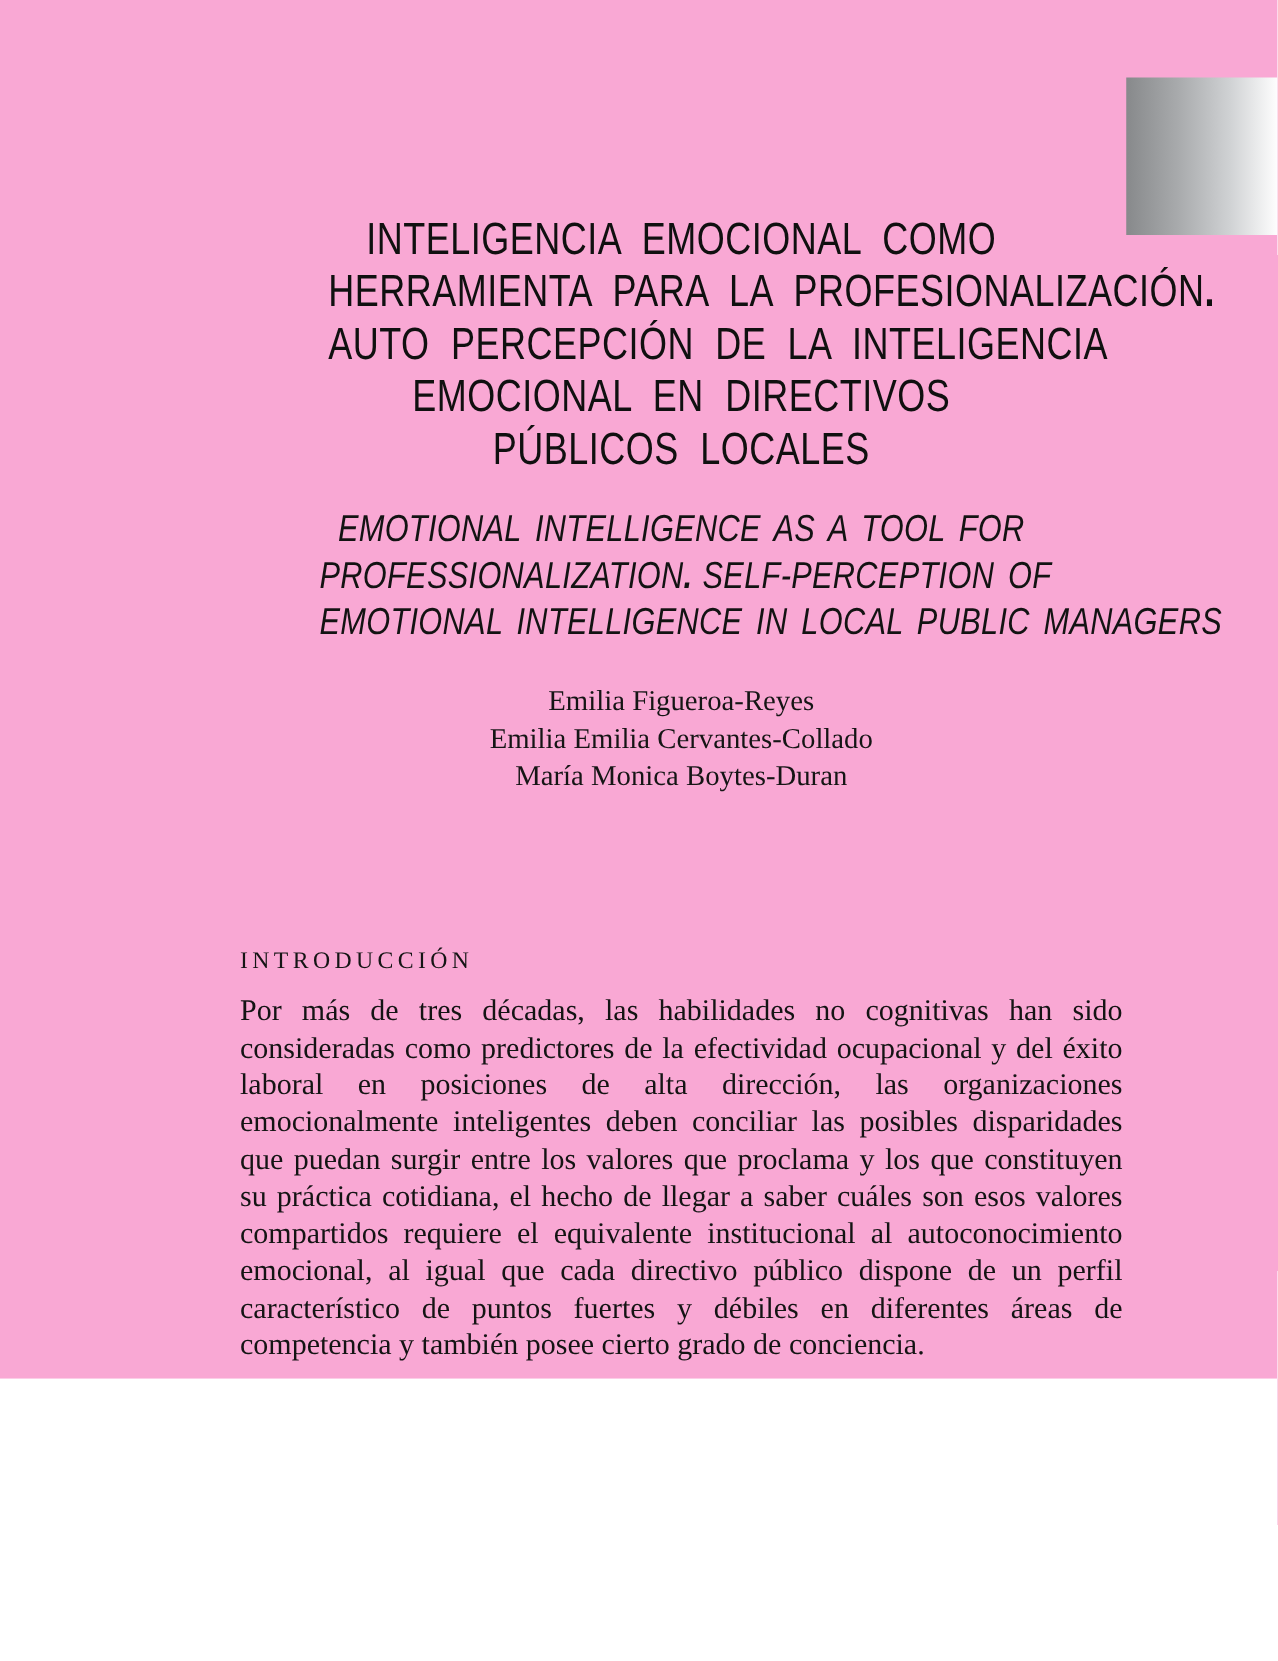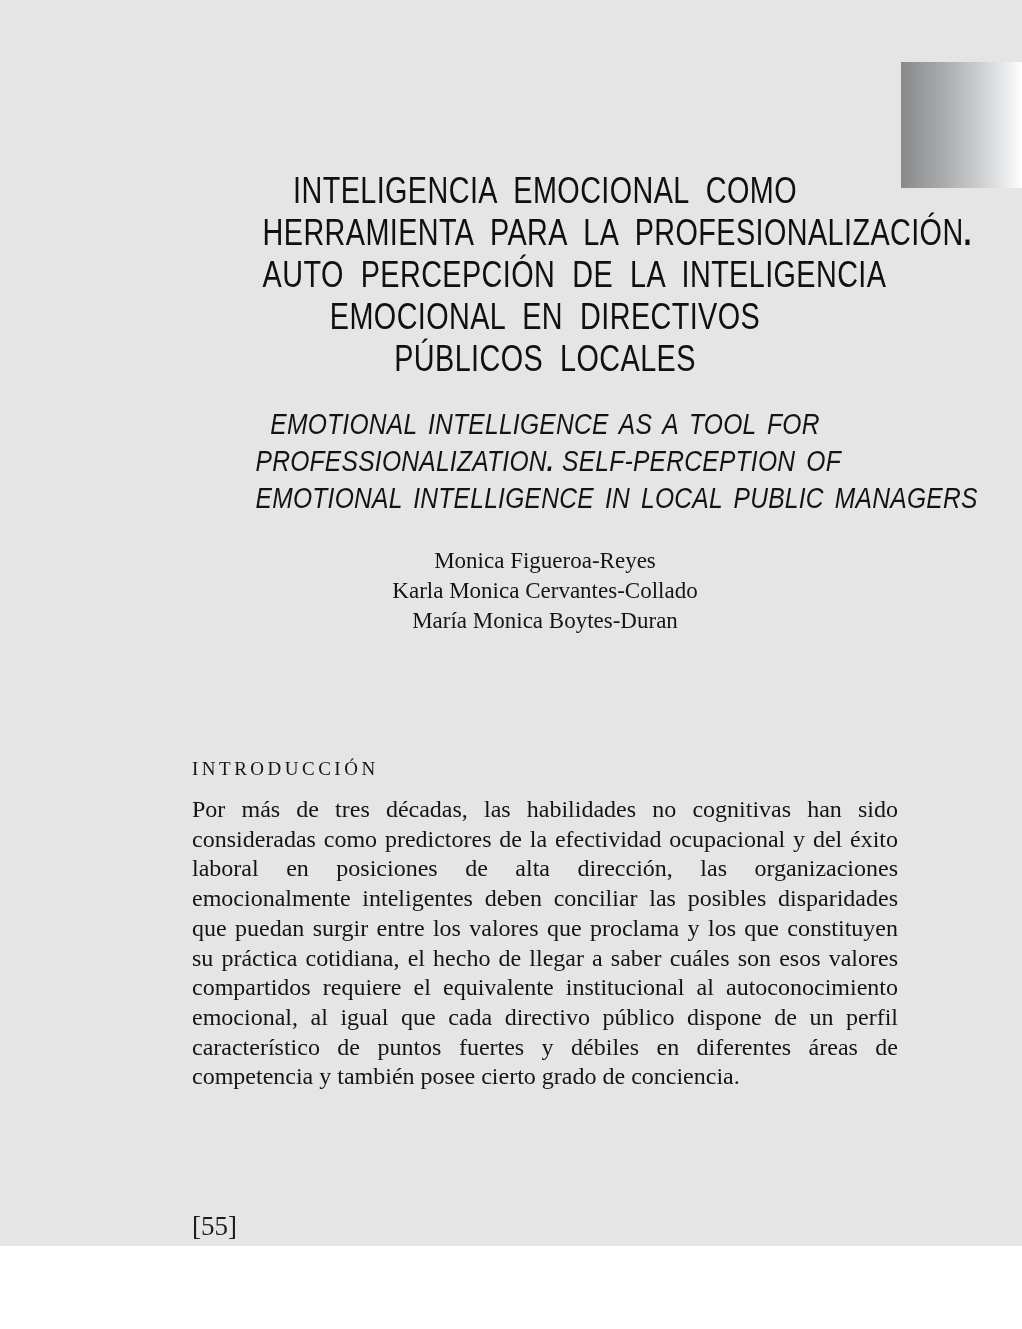--- a/index.html
+++ b/index.html
@@ -3,22 +3,22 @@
 <meta charset="utf-8">
 <style>
   html, body {
     margin: 0;
     padding: 0;
     background: #ffffff;
   }
   .page {
     position: relative;
     width: 1022px;
-    height: 1246px;
-    background: #e5e5e5;
+    height: 1103px;
+    background: #f9a8d4;
     overflow: hidden;
     font-family: "Liberation Serif", serif;
     color: #141414;
   }
   .corner-gradient {
     position: absolute;
     left: 901px;
     top: 62px;
     width: 121px;
     height: 126px;
@@ -140,22 +140,22 @@
     </div>
 
     <div class="title-en">
       <div class="t-line">EMOTIONAL INTELLIGENCE AS A TOOL FOR</div>
       <div class="t-line"><span>PROFESSIONALIZATION</span><span class="bold-dot">.</span><span class="after-dot">SELF-PERCEPTION OF</span></div>
       <div class="t-line">EMOTIONAL INTELLIGENCE IN LOCAL PUBLIC MANAGERS</div>
     </div>
 
 
     <div class="authors">
-      <div>Monica Figueroa-Reyes</div>
-      <div>Karla Monica Cervantes-Collado</div>
+      <div>Emilia Figueroa-Reyes</div>
+      <div>Emilia Emilia Cervantes-Collado</div>
       <div>María Monica Boytes-Duran</div>
     </div>
 
     <div class="section-heading">INTRODUCCIÓN</div>
 
     <div class="body-text">
       <p>Por más de tres décadas, las habilidades no cognitivas han sido consideradas como predictores de la efectividad ocupacional y del éxito laboral en posiciones de alta dirección, las organizaciones emocionalmente inteligentes deben conciliar las posibles disparidades que puedan surgir entre los valores que proclama y los que constituyen su práctica cotidiana, el hecho de llegar a saber cuáles son esos valores compartidos requiere el equivalente institucional al autoconocimiento emocional, al igual que cada directivo público dispone de un perfil característico de puntos fuertes y débiles en diferentes áreas de competencia y también posee cierto grado de conciencia.</p>
     </div>
 
   </div>

